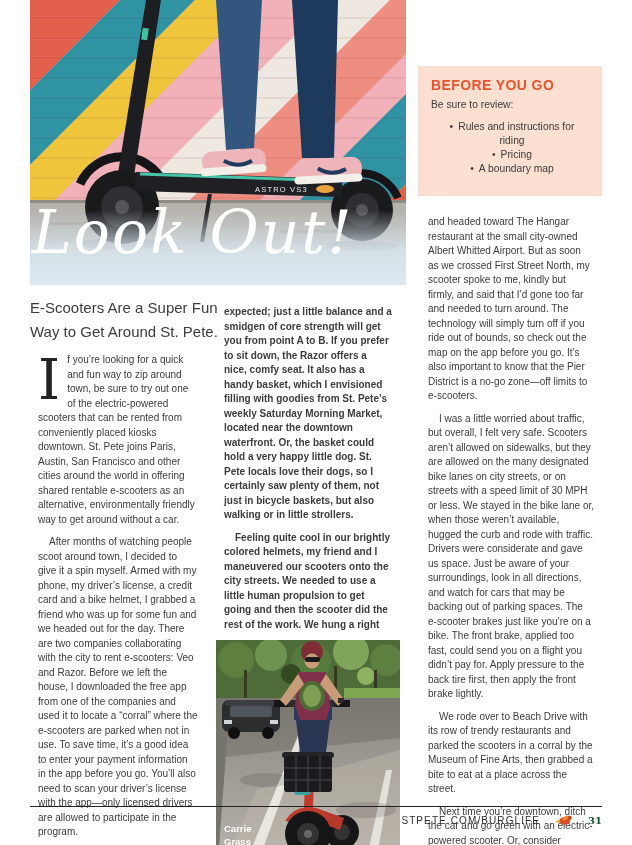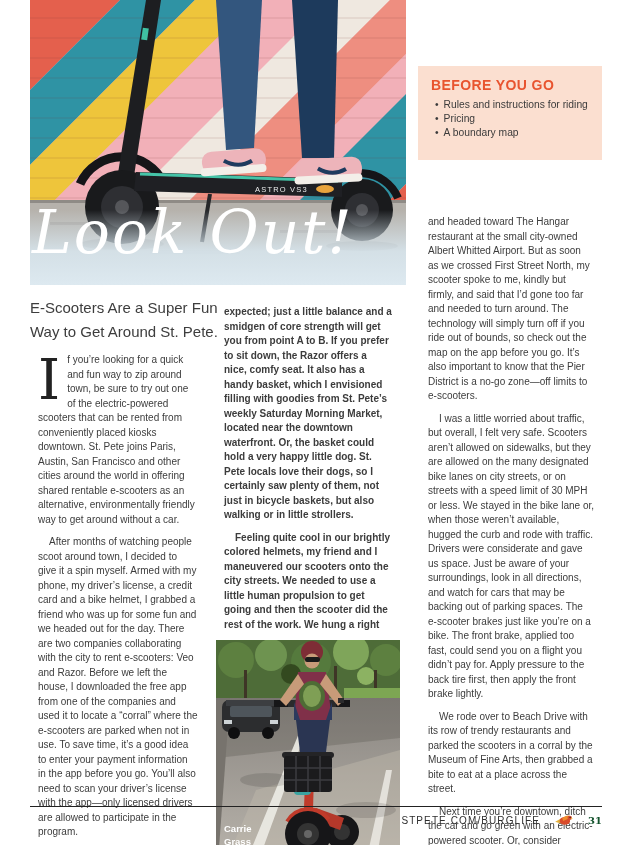--- a/index.html
+++ b/index.html
@@ -12,25 +12,25 @@
   .hero { position:absolute; left:30px; top:0; width:440px; height:285px; }
   .hero svg { display:block; width:376px; height:285px; }
   .hero-title {
     position:absolute; left:2px; top:202px; white-space:nowrap;
     font-family:"DejaVu Serif", serif; font-style:italic; font-weight:400;
     font-size:60px; line-height:1; letter-spacing:2px; color:#ffffff;
   }
   
   .byg {
     position:absolute; left:418px; top:66px; width:184px;
-    box-sizing:border-box; padding:11px 13px 20px 13px;
+    box-sizing:border-box; padding:11px 13px 12px 13px;
   }
   .byg h3 { margin:0 0 5px 0; font-size:14px; font-weight:bold; letter-spacing:.4px; }
   .byg p { margin:0; font-size:10.3px; line-height:13.6px; color:#3b3b3b; }
-  .byg ul { margin:0; padding:0 0 0 4px; list-style:none; }
+  .byg ul { margin:8px; padding:0 0 0 4px; list-style:none;text-align:center; }
   .byg li { font-size:10.3px; line-height:14px; color:#3b3b3b; }
   .byg li::before { content:"•"; margin-right:5px; }
   
   .standfirst {
     position:absolute; left:30px; top:296px; width:190px;
     font-size:15px; line-height:24px; color:#3d3d3d; white-space:pre-line;
   }
   .col { position:absolute; font-size:10px; line-height:14.5px; color:#3c3c3c; text-align:left; }
   .col p { margin:8px; }
   .col p.indent { text-indent:11px; }
@@ -144,20 +144,21 @@
         </g>
       </g>
 
       <rect x="0" y="210" width="376" height="75" fill="url(#haze)"></rect>
     </svg>
     <div class="hero-title">Look Out!</div>
   </div>
 
   <div class="byg" id="byg-box" style="background: rgb(251, 223, 208);">
     <h3 id="byg-head" style="color: rgb(232, 84, 47);">BEFORE YOU GO</h3>
+    <p>Be sure to review:</p>
     <ul>
       <li>Rules and instructions for riding</li>
       <li>Pricing</li>
       <li>A boundary map</li>
     </ul>
   </div>
 
   <div class="standfirst">E-Scooters Are a Super Fun
 Way to Get Around St. Pete.</div>
 

